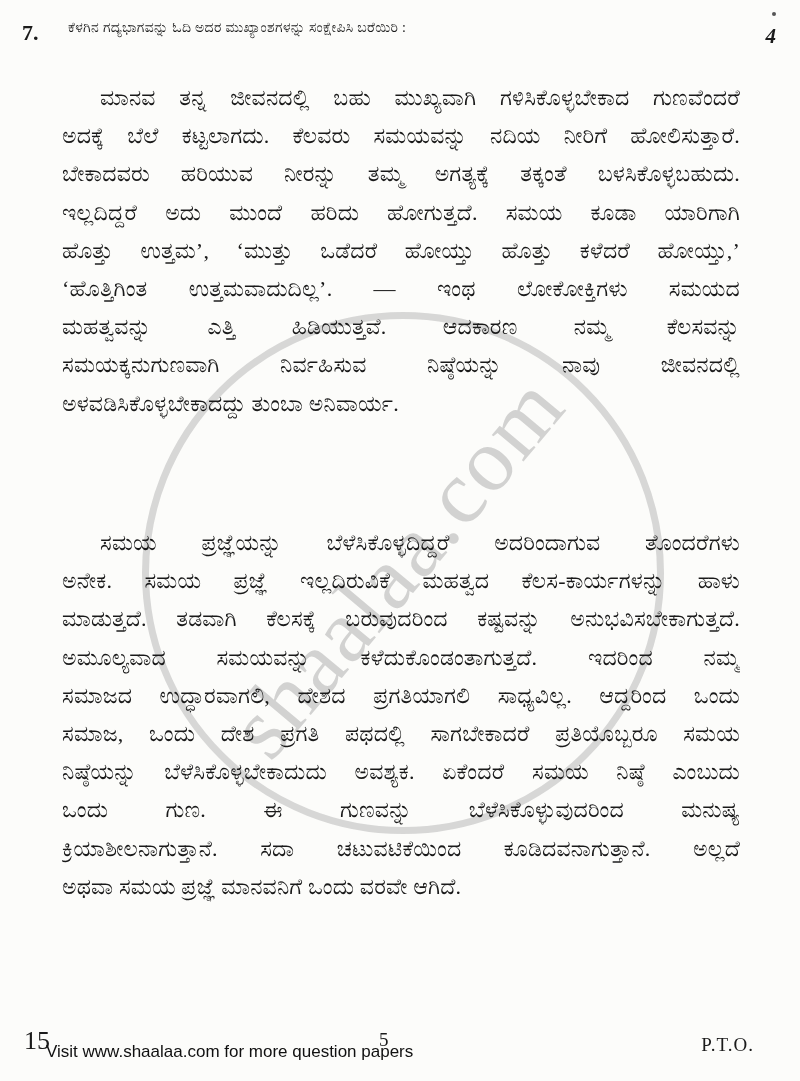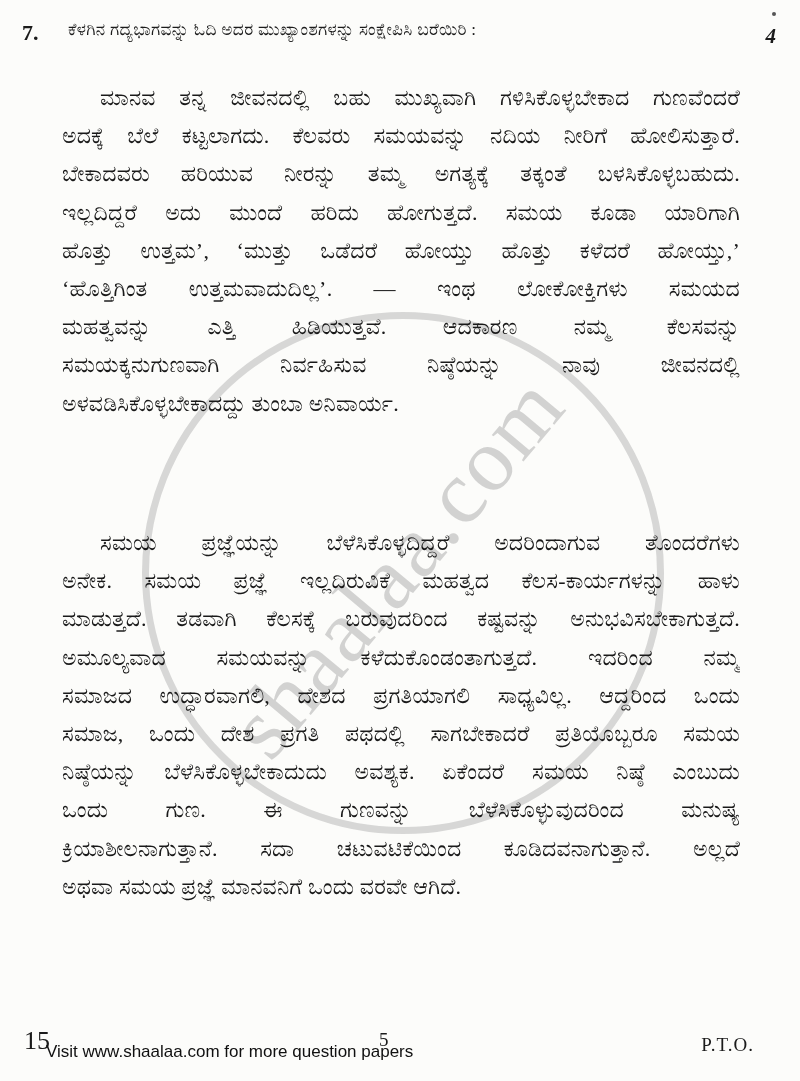--- a/index.html
+++ b/index.html
@@ -53,21 +53,21 @@
     position: absolute;
     left: 0;
     top: 2px;
     font-weight: bold;
     font-size: 22px;
   }
   .q-text {
     position: absolute;
     left: 46px;
     top: 2px;
-    font-size: 17px;
+    font-size: 14px;
     letter-spacing: 0.3px;
   }
   .q-marks {
     position: absolute;
     right: 2px;
     top: 6px;
     font-weight: bold;
     font-style: italic;
     font-size: 21px;
   }

